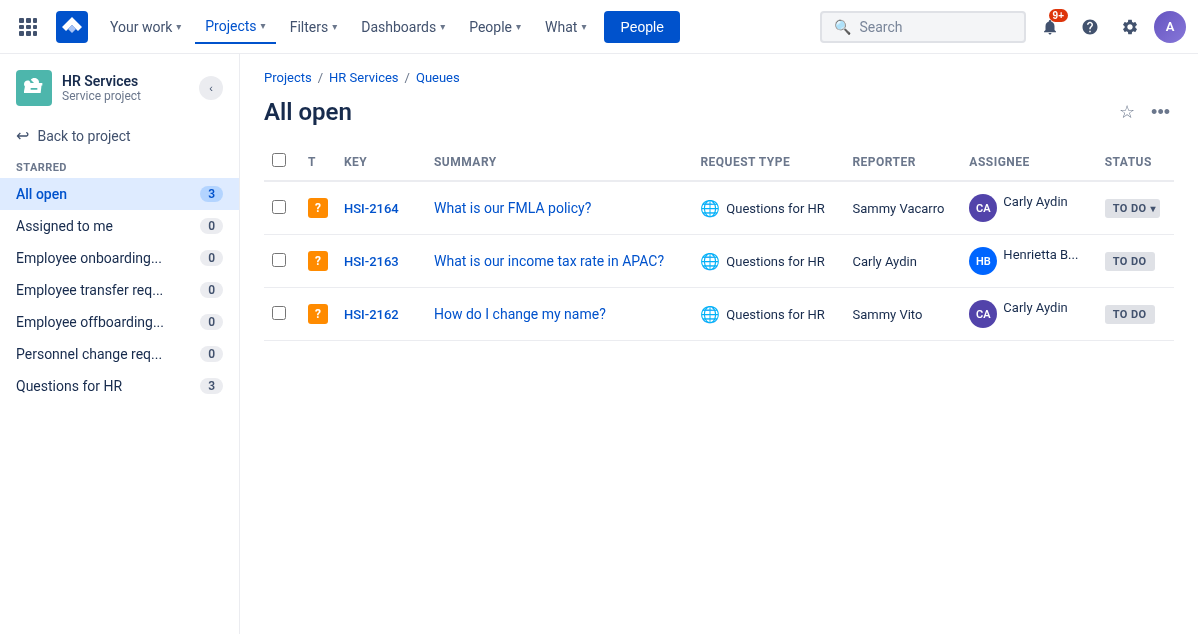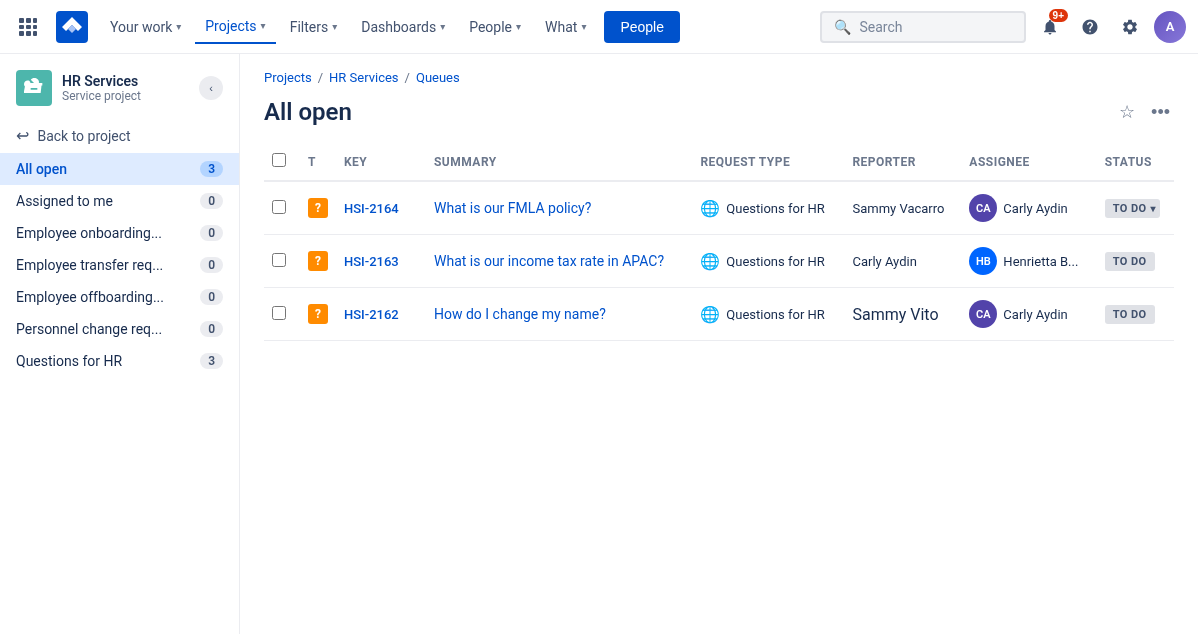--- a/index.html
+++ b/index.html
@@ -141,21 +141,21 @@
 
     .status-badge {
       display: inline-flex; align-items: center; gap: 4px;
       background: #dfe1e6; color: #42526e; font-size: 11px; font-weight: 700;
       border-radius: 3px; padding: 3px 8px; text-transform: uppercase; letter-spacing: 0.04em;
       cursor: pointer; white-space: nowrap;
     }
     .status-badge.dropdown { padding-right: 4px; }
     .status-chevron { font-size: 10px; }
 
-    .assignee-cell { display: flex; align-items: center; gap: 6px; }
+    .assignee-cell { display: flex; gap: 6px; }
     .assignee-avatar {
       width: 28px; height: 28px; border-radius: 50%; flex-shrink: 0;
       overflow: hidden; display: flex; align-items: center; justify-content: center;
       font-size: 11px; font-weight: 600; color: #fff;
     }
     .assignee-name { font-size: 13px; color: #172b4d; }
 
     .question-icon {
       width: 20px; height: 20px; background: #ff8b00; border-radius: 3px;
       display: flex; align-items: center; justify-content: center;
@@ -266,20 +266,21 @@
       <div class="collapse-wrapper">
         <button class="collapse-btn">‹</button>
       </div>
     </div>
 
     <div class="back-to-project">
       <span class="back-icon">↩</span>
       <span>Back to project</span>
     </div>
 
+    <div class="sidebar-section-title">STARRED</div>
 
 
     <div class="sidebar-item active">
       <span class="sidebar-item-label">All open</span>
       <span class="sidebar-item-count">3</span>
     </div>
     <div class="sidebar-item">
       <span class="sidebar-item-label">Assigned to me</span>
       <span class="sidebar-item-count">0</span>
     </div>
@@ -388,21 +389,21 @@
                 <div class="question-icon">?</div>
               </td>
               <td class="key-cell"><a class="key-link">HSI-2162</a></td>
               <td><a class="summary-link">How do I change my name?</a></td>
               <td>
                 <div class="request-type-cell">
                   <span class="rt-icon">🌐</span>
                   <span class="rt-label">Questions for HR</span>
                 </div>
               </td>
-              <td style="font-size: 16px;">Sammy Vito</td>
+              <td style="font-size: 13px;">Sammy Vito</td>
               <td>
                 <div class="assignee-cell">
                   <div class="assignee-avatar" style="background: rgb(82, 67, 170);">CA</div>
                   <span class="assignee-name">Carly Aydin</span>
                 </div>
               </td>
               <td><span class="status-badge">TO DO</span></td>
             </tr>
           </tbody>
       </table>

